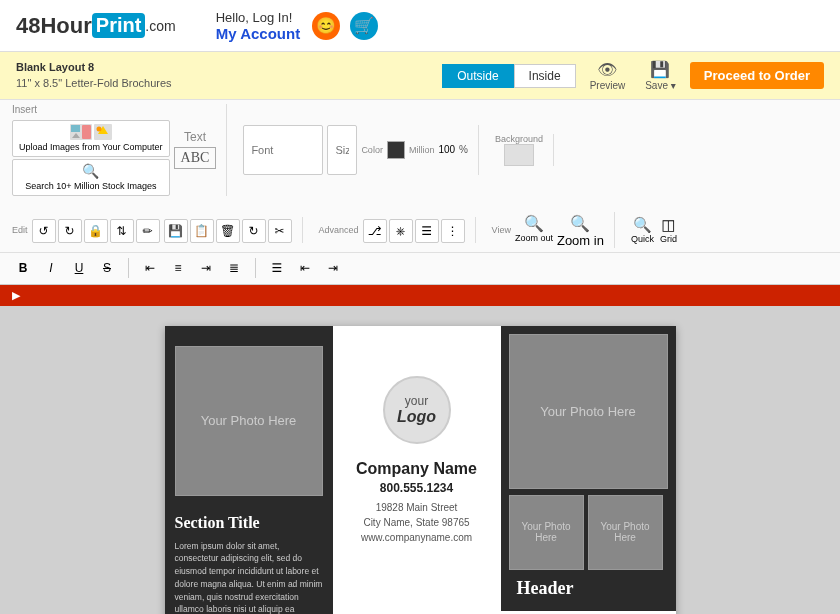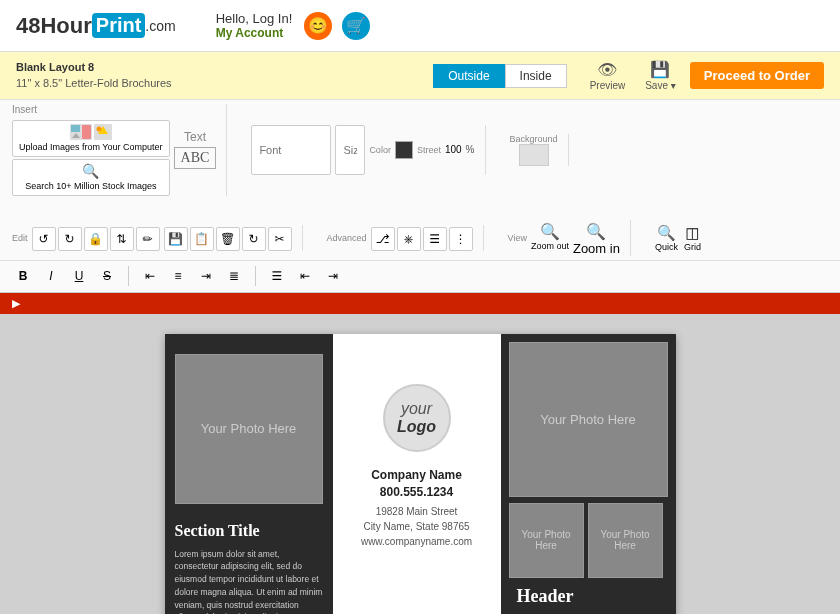--- a/index.html
+++ b/index.html
@@ -55,21 +55,21 @@
     }
     .doc-title {
       font-size: 11px;
       color: #333;
       line-height: 1.4;
     }
     .doc-title strong { display: block; }
     .panel-tabs {
       display: flex;
       margin-left: auto;
-      margin-right: 9px;
+      margin-right: 0;
     }
     .panel-tab {
       padding: 4px 14px;
       font-size: 12px;
       cursor: pointer;
       border: 1px solid #ccc;
     }
     .panel-tab.active {
       background: #0099cc;
       color: white;
@@ -102,21 +102,21 @@
       font-weight: bold;
       cursor: pointer;
       border-radius: 3px;
     }
 
     
     .toolbar-row {
       display: flex;
       align-items: center;
       padding: 4px 12px;
-      gap: 24px;
+      gap: 16px;
       border-top: 1px solid #e0e0e0;
       background: #fafafa;
       min-height: 36px;
       flex-wrap: wrap;
     }
     .toolbar-group {
       display: flex;
       align-items: center;
       gap: 4px;
       border-right: 1px solid #ddd;
@@ -284,33 +284,32 @@
       border-radius: 50%;
       background: #e0e0e0;
       border: 2px solid #ccc;
       display: flex;
       flex-direction: column;
       align-items: center;
       justify-content: center;
       margin: 40px auto 10px;
     }
     .logo-circle-text {
-      font-size: 16px;
+      font-size: 12px;
       color: #555;
-      font-style: italic;
       text-align: center;
     }
     .logo-circle-large {
       font-size: 16px;
       font-weight: bold;
       color: #333;
       font-style: italic;
     }
     .center-company-name {
-      font-size: 12px;
+      font-size: 16px;
       font-weight: bold;
       color: #222;
       text-align: center;
       margin-top: 6px;
     }
     .center-phone {
       font-size: 12px;
       color: #222;
       text-align: center;
       font-weight: bold;
@@ -385,21 +384,21 @@
 <body>
 
 <div class="top-header">
   <div class="logo-area">
     <span style="font-size:22px;font-weight:bold;color:#333;">48Hour</span>
     <span class="logo-print">Print</span>
     <span class="logo-com">.com</span>
   </div>
   <div style="margin-left:40px;">
     <div style="font-size:13px;color:#333;">Hello, Log In!</div>
-    <a href="#" style="color:#4d7c0f;font-weight:bold;font-size:12px;text-decoration:none;">My Account</a>
+    <a href="#" style="color:#1d4ed8;font-weight:bold;font-size:15px;text-decoration:none;">My Account</a>
   </div>
   <div class="header-icons">
     <div class="icon-circle icon-orange">😊</div>
     <div class="icon-circle icon-blue">🛒</div>
   </div>
 </div>
 
 <div class="toolbar-container">
 
   <div class="toolbar-top">
@@ -459,21 +458,21 @@
         <div style="font-size:12px;color:#888;text-align:right;">Text</div>
         <div class="abc-preview">ABC</div>
       </div>
     </div>
 
     <div class="toolbar-group">
       <input type="text" class="tb-btn" style="width: 80px;" placeholder="Font">
       <input type="text" class="tb-btn" style="width: 30px;" placeholder="Size">
       <span style="font-size:9px;color:#888;">Color</span>
       <div style="width:18px;height:18px;background:#333;border:1px solid #aaa;cursor:pointer;"></div>
-      <span style="font-size:9px;color:#888;">Street</span>
+      <span style="font-size:9px;color:#888;">Million</span>
       <span style="font-size:10px;">100</span>
       <span style="font-size:10px;color:#555;">%</span>
     </div>
 
     <div class="toolbar-group">
       <div style="display:flex;flex-direction:column;align-items:center;">
         <span style="font-size:9px;color:#888;">Background</span>
         <div style="width:30px;height:22px;background:#e0e0e0;border:1px solid #ccc;"></div>
       </div>
     </div>

